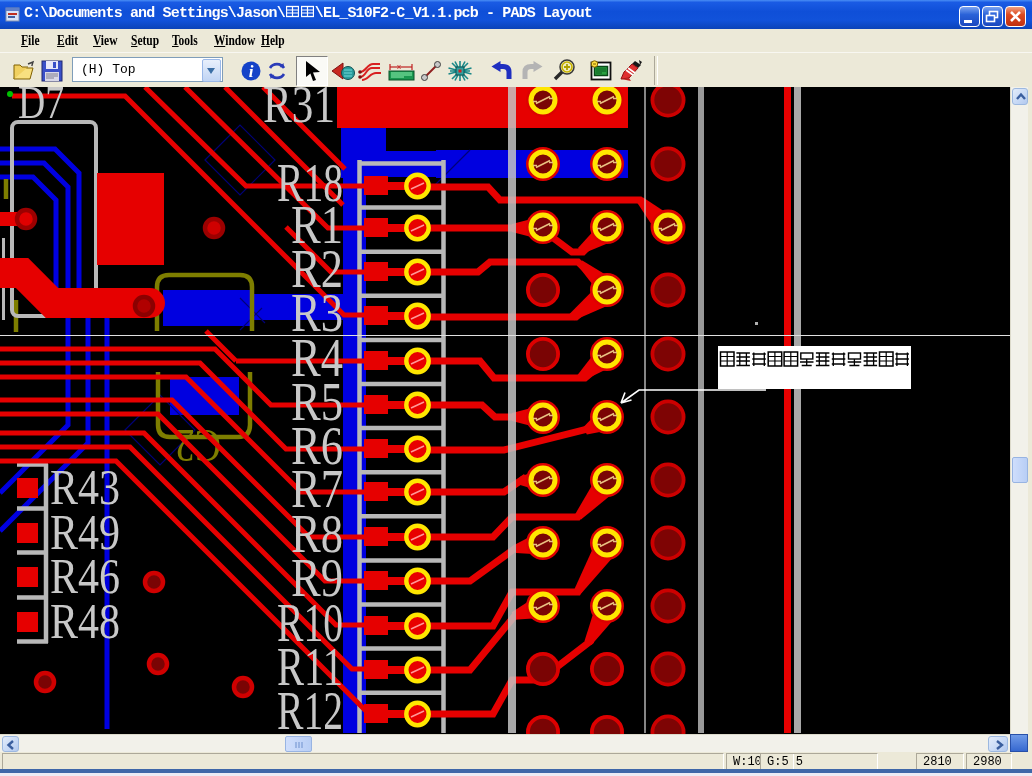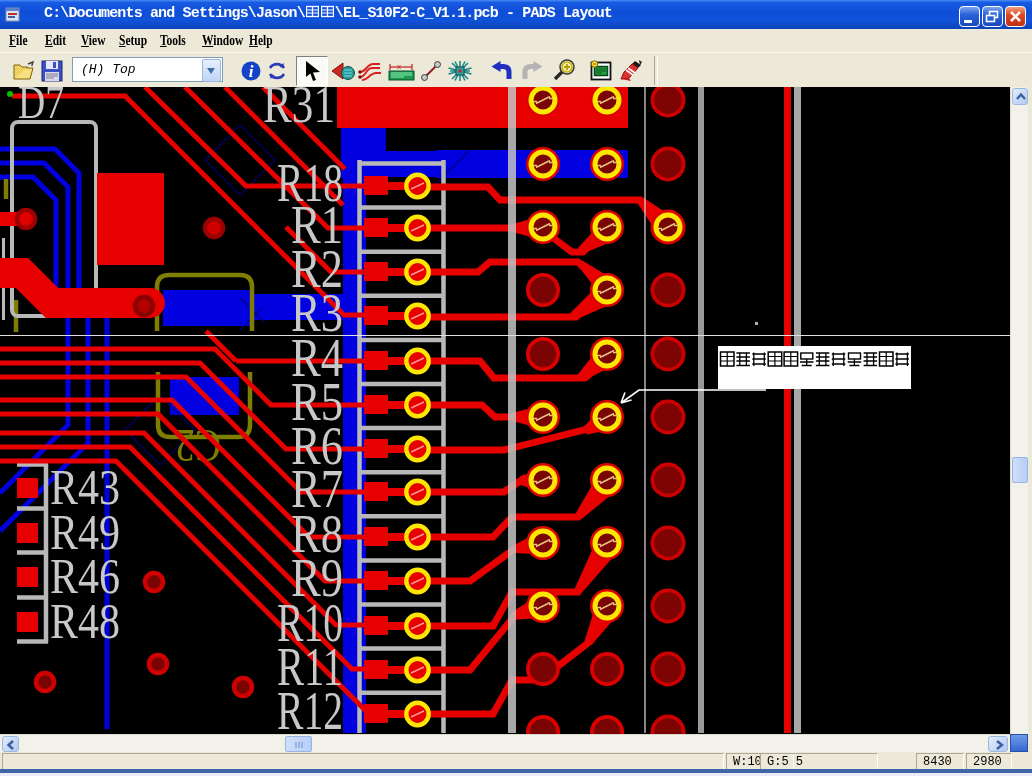--- a/index.html
+++ b/index.html
@@ -1,28 +1,28 @@
 <!DOCTYPE html>
 <html><head><meta charset="utf-8">
 <style>
 html,body{margin:0;padding:0;}
 body{font-family:"Liberation Sans",sans-serif;}
 #win{position:relative;width:1032px;height:776px;background:#ece9d8;overflow:hidden;}
 .abs{position:absolute;}
 #title{left:0;top:0;width:1032px;height:29px;background:linear-gradient(#4a8ef5 0%,#1a5be4 8%,#0f4fd8 40%,#1152da 70%,#0b43b8 100%);}
-#ttext{left:24px;top:5px;color:#fff;font:bold 15px "Liberation Mono",monospace;white-space:nowrap;letter-spacing:-0.85px;margin-left:20px;}
+#ttext{left:24px;top:5px;color:#fff;font:bold 15px "Liberation Mono",monospace;white-space:nowrap;letter-spacing:-0.85px;}
 .tbtn{top:6px;width:21px;height:21px;border-radius:4px;border:1px solid #fff;box-sizing:border-box;}
 #bmin{left:959px;background:linear-gradient(#7ba4f0,#2a62d8 40%,#1a48c0);}
 #bres{left:982px;background:linear-gradient(#7ba4f0,#2a62d8 40%,#1a48c0);}
 #bcls{left:1005px;background:linear-gradient(#f0a080,#dd4a20 40%,#c03010);}
-#menu{left:0;top:29px;width:966px;height:23px;background:#ece9d8;}
+#menu{left:12px;top:29px;width:966px;height:23px;background:#ece9d8;}
 .mi{position:absolute;top:4px;color:#000;font:bold 14px "Liberation Serif",serif;transform:scaleX(0.82);transform-origin:0 50%;}
 #tbar{left:0;top:52px;width:1032px;height:35px;background:#ece9d8;border-top:1px solid #f8f7f1;}
 #combo{left:72px;top:4px;width:151px;height:25px;background:#fff;border:1px solid #7f9db9;box-sizing:border-box;font:13px "Liberation Mono",monospace;color:#000;}
-#combo span{position:absolute;left:8px;top:4px;font-style:italic;}
+#combo span{position:absolute;left:8px;top:4px;}
 #cbtn{position:absolute;right:1px;top:1px;width:17px;height:21px;background:linear-gradient(#e8f0fc,#c0d4f4);border:1px solid #9ab8e8;border-radius:2px;}
 #cbtn:after{content:"";position:absolute;left:4px;top:8px;border:4px solid transparent;border-top:6px solid #3a6ea5;}
 #vscroll{left:1010px;top:87px;width:18px;height:665px;background:#f2f1ea;border-left:1px solid #dcdacb;}
 #hscroll{left:0px;top:734px;width:1010px;height:18px;background:#f2f1ea;border-top:1px solid #dcdacb;}
 .sbtn{background:linear-gradient(135deg,#e3ecfa,#c6d8f5 60%,#b2c8ee);border:1px solid #9cb8e0;border-radius:3px;box-sizing:border-box;}
 .sthumb{background:linear-gradient(90deg,#cfdefc,#b8cef5);border:1px solid #98b4e2;border-radius:2px;box-sizing:border-box;}
 #status{left:0;top:752px;width:1032px;height:19px;background:#ece9d8;}
 .seg{position:absolute;top:1px;height:16px;border:1px solid;border-color:#aca899 #fff #fff #aca899;text-decoration:underline;}
 .seg span{position:absolute;left:6px;top:1px;font:12px "Liberation Mono",monospace;color:#000;white-space:nowrap;}
 #botline{left:0;top:769px;width:1032px;height:4px;background:#3f67a8;}
@@ -465,21 +465,21 @@
 <div class="seg" style="left:2px;width:720px">
         <span></span>
       </div>
 <div class="seg" style="left:726px;width:66px">
         <span>W:10</span>
       </div>
 <div class="seg" style="left:760px;width:116px">
         <span>G:5 5</span>
       </div>
 <div class="seg" style="left:916px;width:46px">
-        <span>8430</span>
+        <span>2810</span>
       </div>
 <div class="seg" style="left:966px;width:44px">
         <span>2980</span>
       </div>
 </div>
 <div id="botline" class="abs"></div>
 <div id="botpad" class="abs"></div>
 <div class="abs" style="left:1028px;top:87px;width:4px;height:665px;background:#ece9d8"></div>
 </div>
 </body></html>

